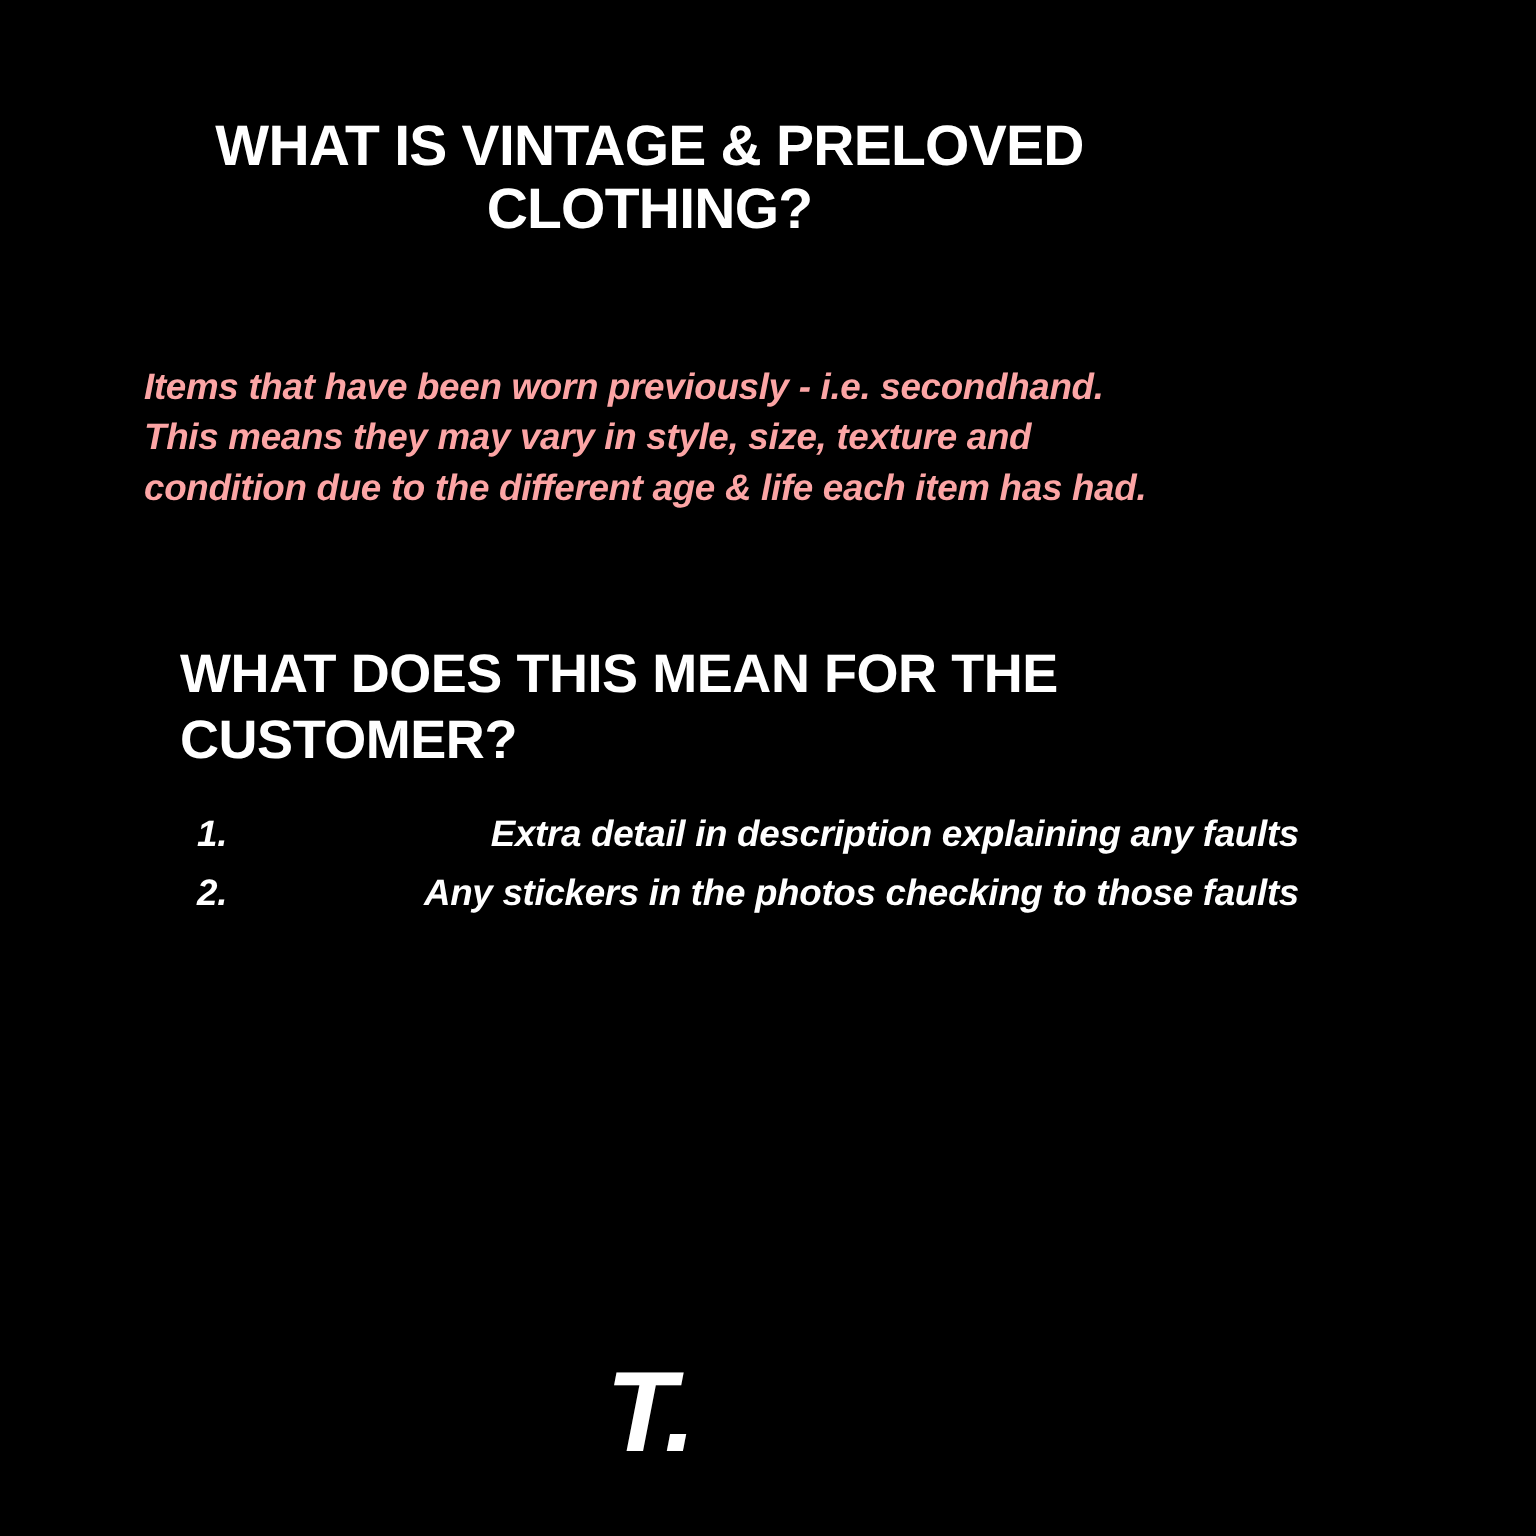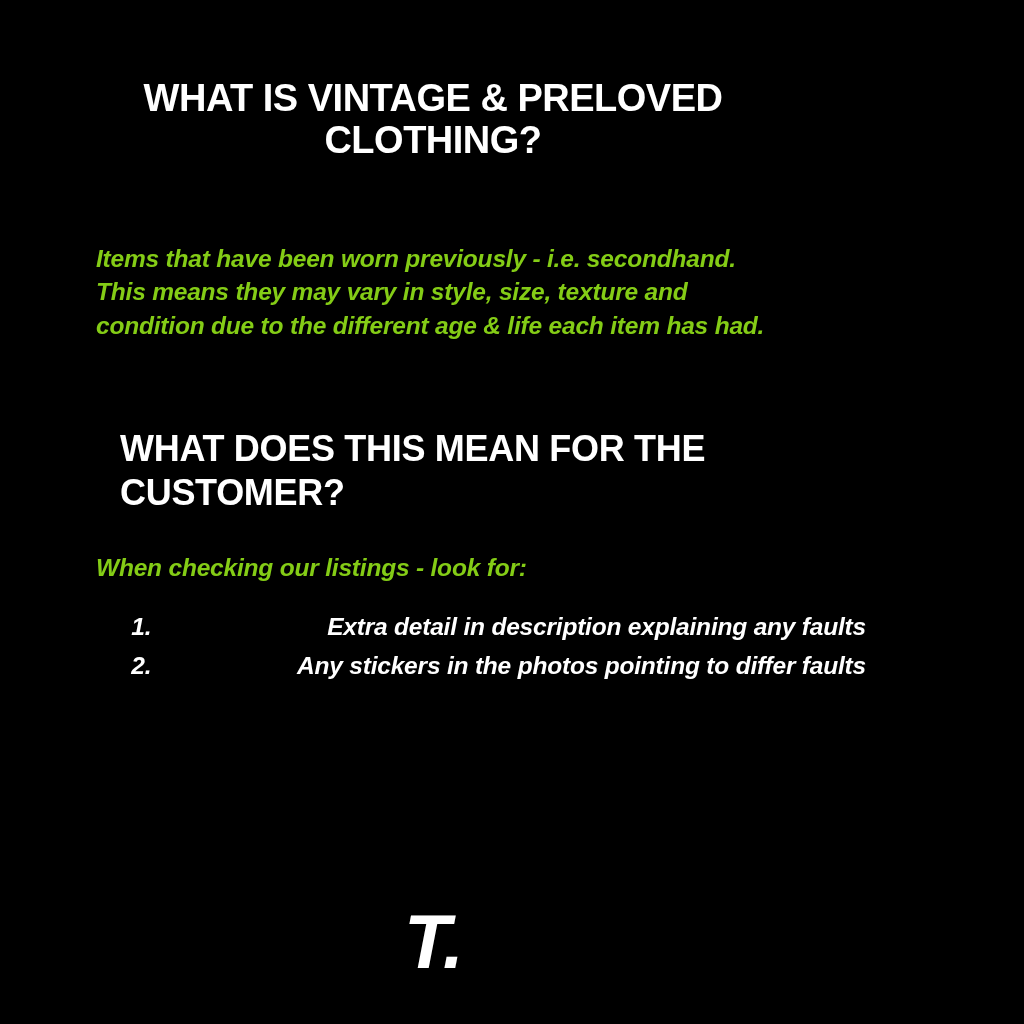--- a/index.html
+++ b/index.html
@@ -30,21 +30,21 @@
     margin: 0;
     padding: 78px 40px 0 40px;
     color: #ffffff;
   }
   .body-block {
     font-style: italic;
     font-weight: bold;
     font-size: 24.5px;
     line-height: 1.38;
     letter-spacing: -0.2px;
-    color: #84cc16;
+    color: #fca5a5;
     margin: 0;
     padding: 0 100px 0 96px;
   }
   .block-1 {
     padding-top: 80px;
   }
   .heading-second {
     text-align: left;
     font-weight: bold;
     font-size: 36px;
@@ -98,24 +98,23 @@
 
 <div class="page">
 
   <h1 class="heading-main">WHAT IS VINTAGE &amp; PRELOVED CLOTHING?</h1>
 
   <p class="body-block block-1">Items that have been worn previously - i.e. secondhand. This means they may vary in style, size, texture and condition due to the different age &amp; life each item has had.</p>
 
   <h2 class="heading-second">WHAT DOES THIS MEAN FOR THE CUSTOMER?</h2>
 
 
-  <p class="body-block block-3">When checking our listings - look for:</p>
 
   <ol class="ordered-list">
     <li>Extra detail in description explaining any faults</li>
-    <li>Any stickers in the photos pointing to differ faults</li>
+    <li>Any stickers in the photos checking to those faults</li>
   </ol>
 
   <div class="logo-wrap">
     <span class="logo">T.</span>
   </div>
 
 </div>
 
 </body></html>

